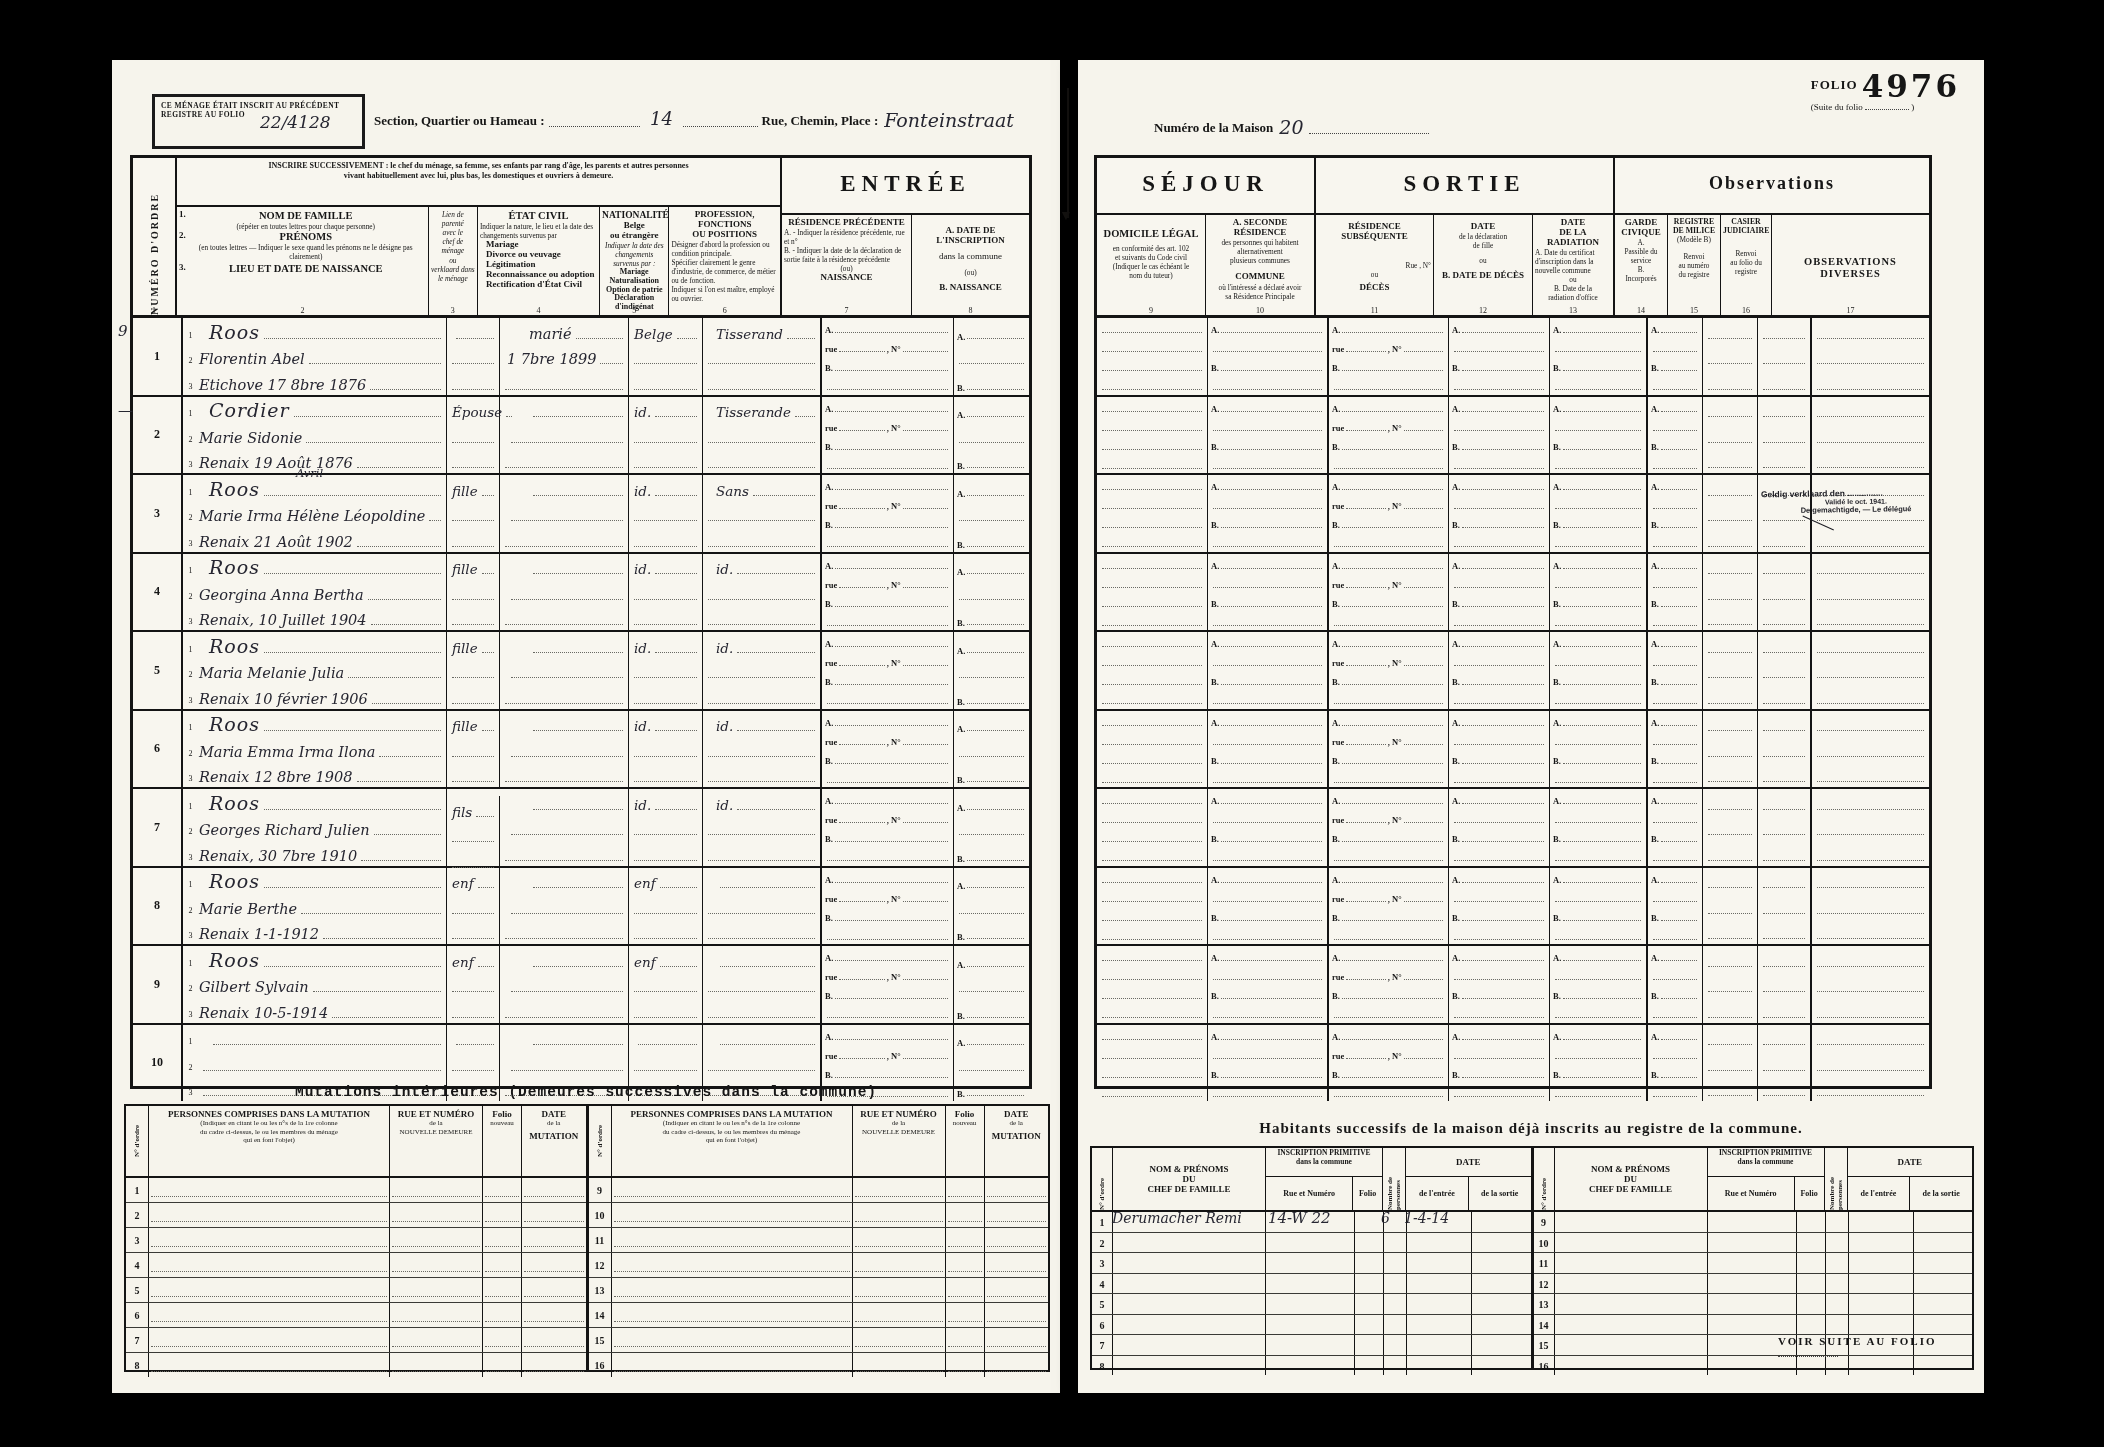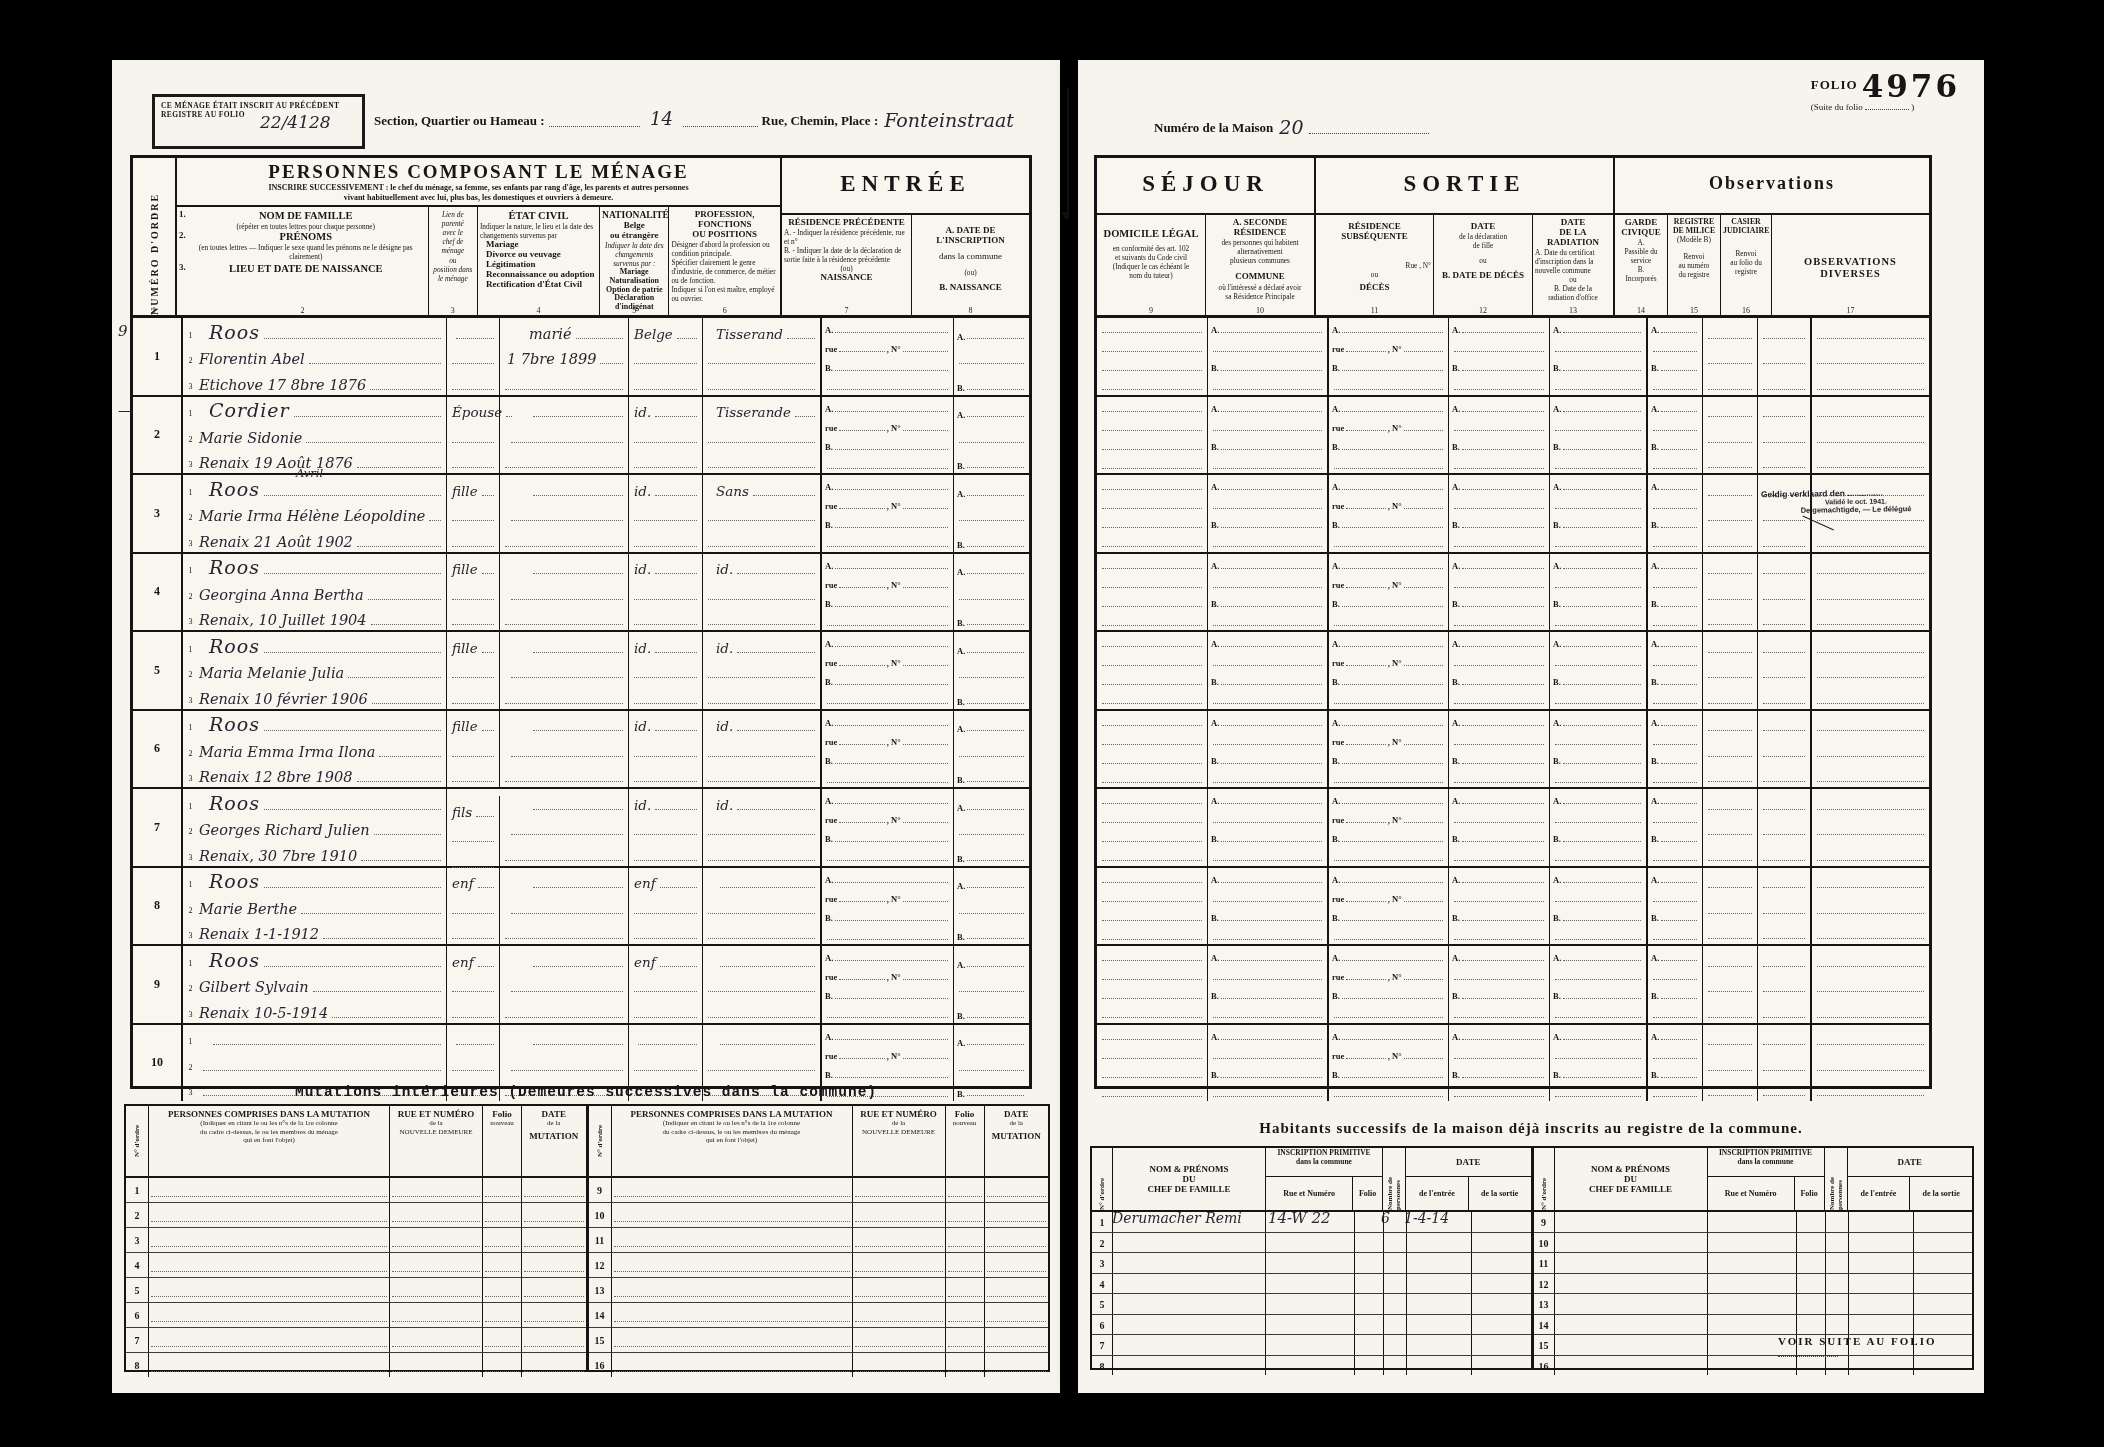--- a/index.html
+++ b/index.html
@@ -127,21 +127,20 @@
     </div>
 
     <div class="mtable" id="ltable">
       <div class="thead">
         <div class="hsec" style="width:42px;border-right:2px solid #141414;position:relative;">
           <div class="vert">NUMÉRO D'ORDRE</div>
           <div class="cnum">1</div>
         </div>
         <div class="hsec" style="width:603px;">
           <div class="banner">
-            <div class="bt">PERSONNES COMPOSANT LE MÉNAGE</div>
             <div class="bs">INSCRIRE SUCCESSIVEMENT :  le chef du ménage, sa femme, ses enfants par rang d'âge, les parents et autres personnes</div>
             <div class="bs">vivant habituellement avec lui, plus bas, les domestiques et ouvriers à demeure.</div>
           </div>
           <div class="hcols">
             <div class="hc" style="width:257px;">
               <div style="display:flex;text-align:left;">
                   <span class="hts">1.</span>
                   <div style="flex:1;text-align:center;">
                     <div class="ht">NOM DE FAMILLE</div>
                     <div class="ht-sm">(répéter en toutes lettres pour chaque personne)</div>
@@ -160,21 +159,21 @@
                     <div class="ht">LIEU ET DATE DE NAISSANCE</div>
                   </div>
                 </div>
               <div class="cnum">2</div>
             </div>
             <div class="hc" style="width:46px;">
               <div class="ht-sm pre" style="font-style:italic;">Lien de parenté
 avec le
 chef de ménage
 ou
-position dans
+verklaard dans
 le ménage</div>
               <div class="cnum">3</div>
             </div>
             <div class="hc" style="width:122px;">
               <div class="ht">ÉTAT CIVIL</div>
               <div class="ht-sm" style="text-align:left;">Indiquer la nature, le lieu et la date des changements survenus par</div>
               <div class="hts pre" style="text-align:left;padding-left:6px;">Mariage
 Divorce ou veuvage
 Légitimation
 Reconnaissance ou adoption

